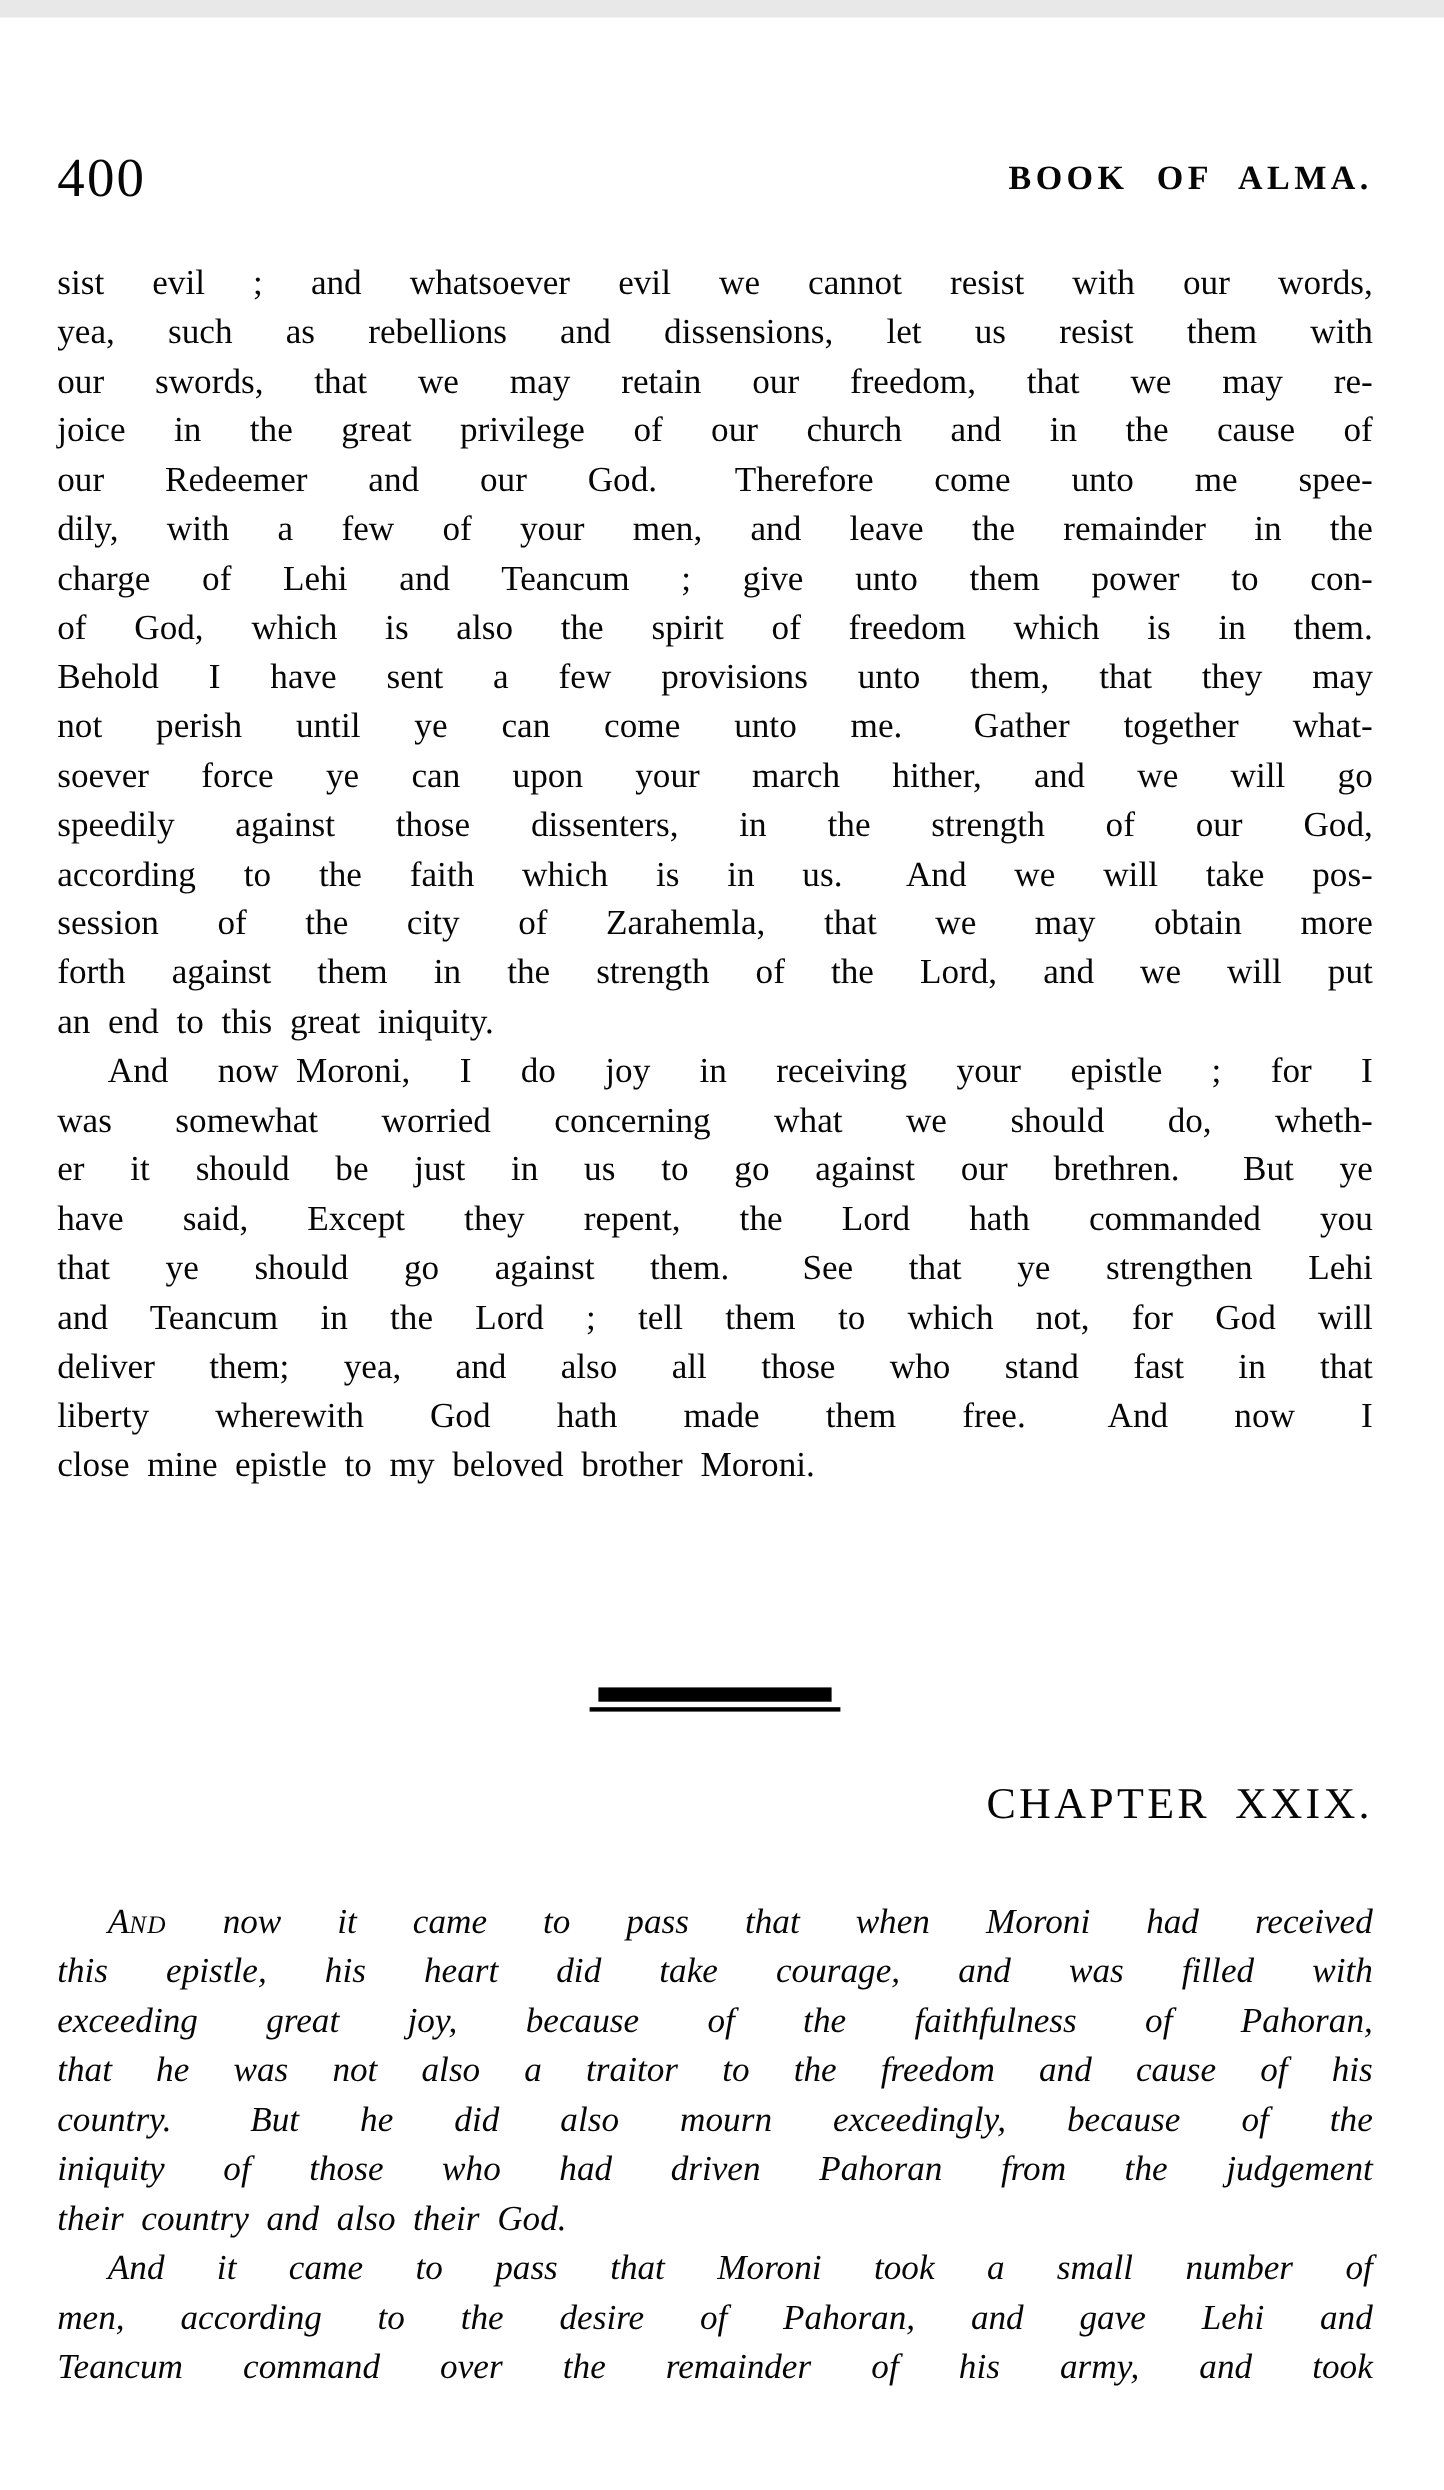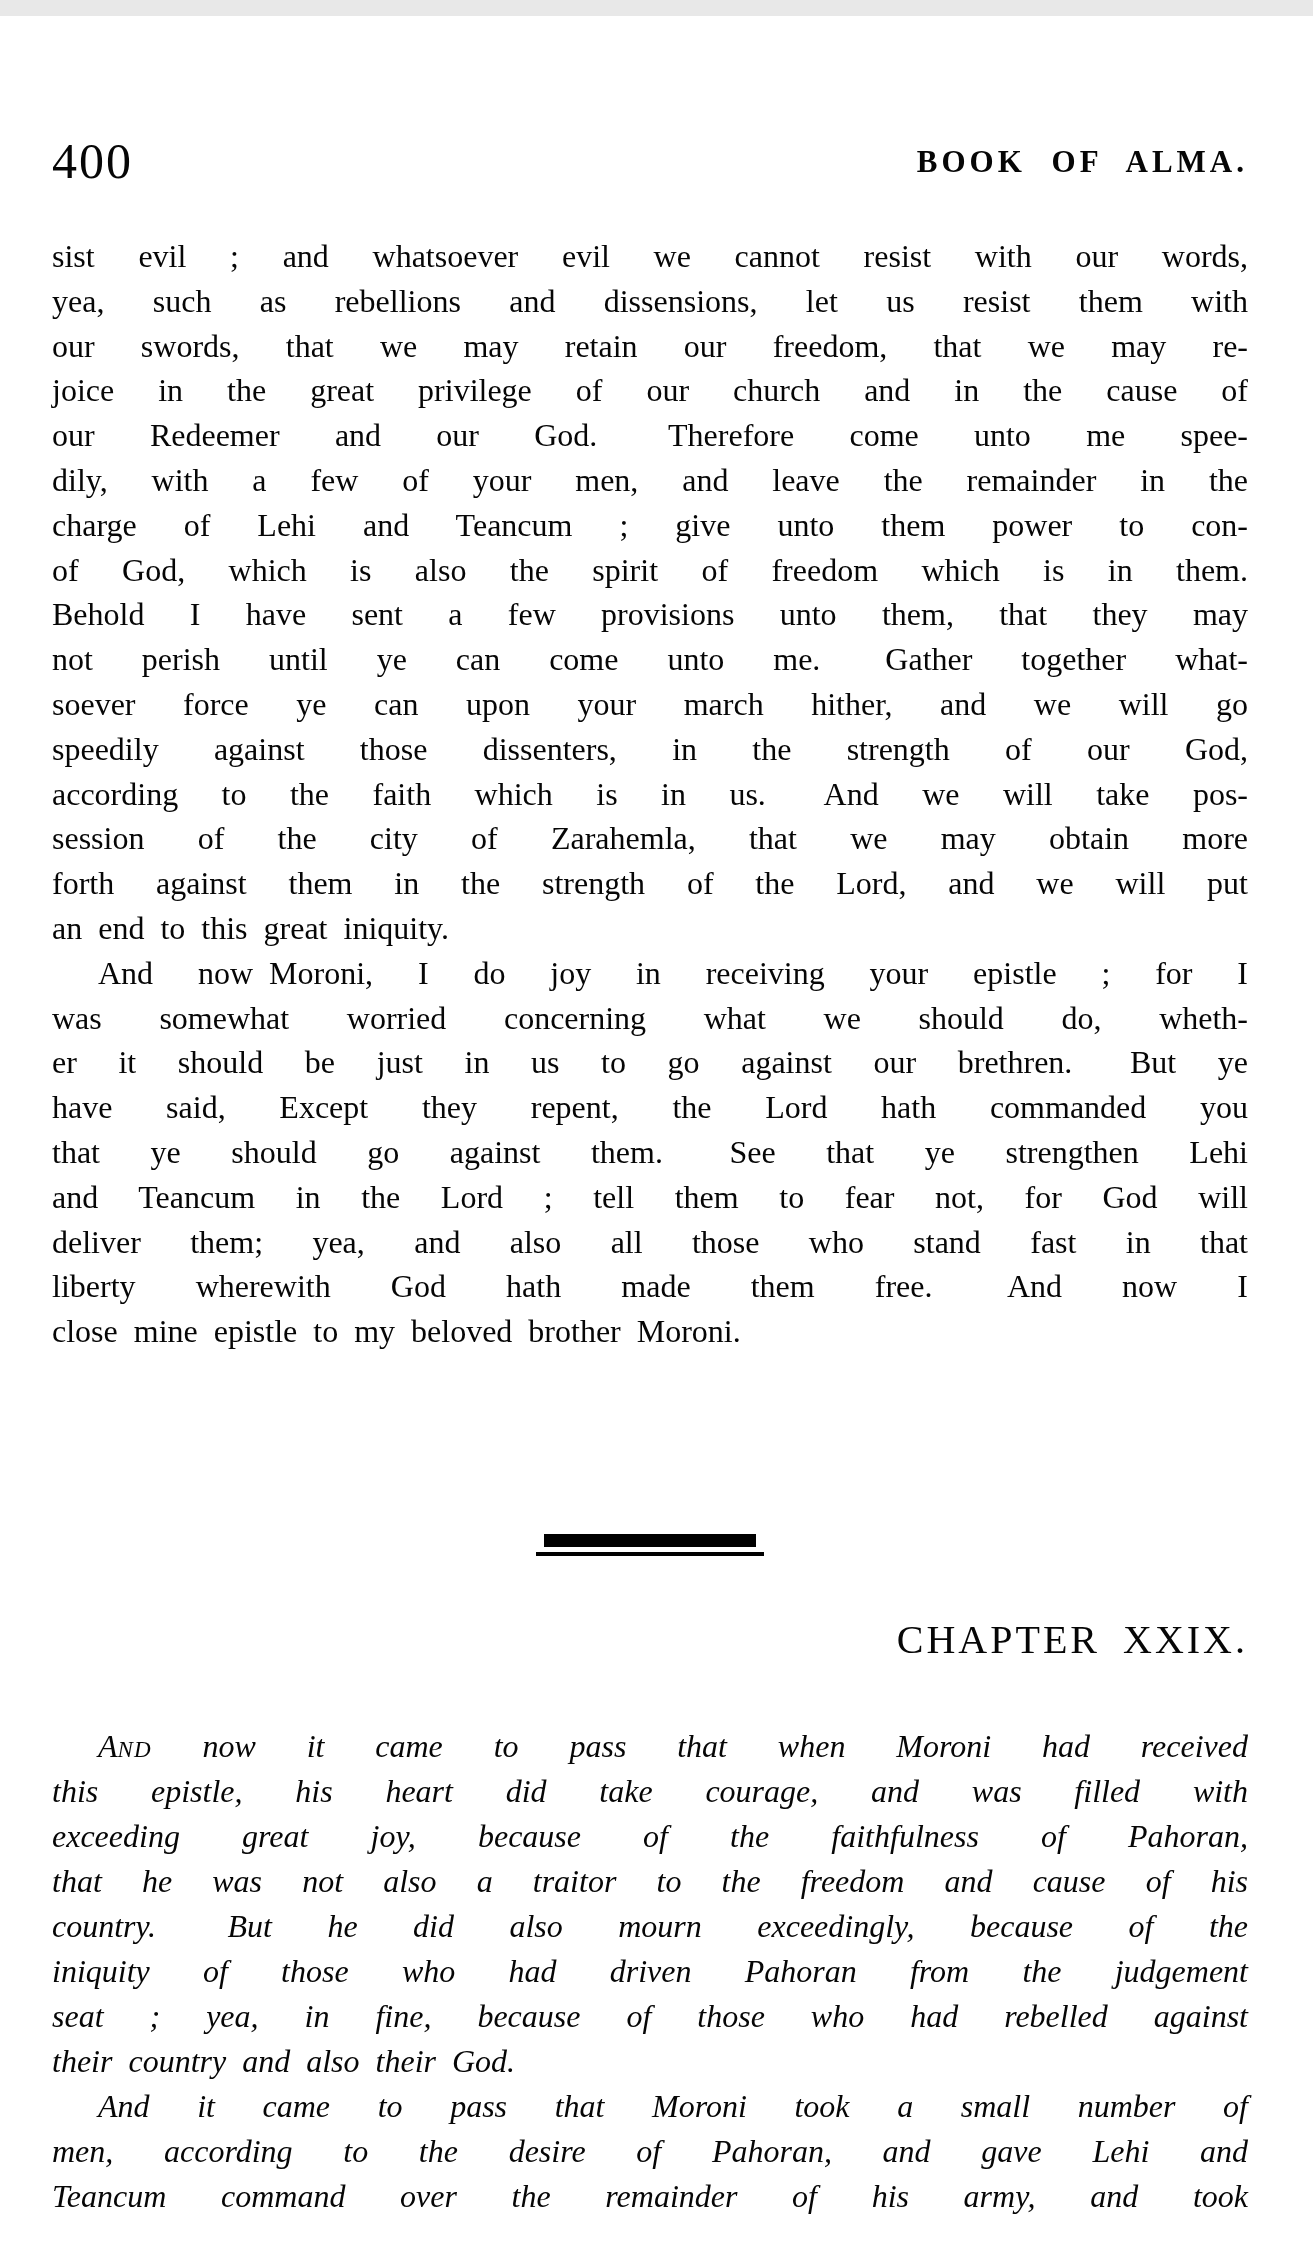--- a/index.html
+++ b/index.html
@@ -88,21 +88,21 @@
           <div class="line">session of the city of Zarahemla, that we may obtain more</div>
           <div class="line">forth against them in the strength of the Lord, and we will put</div>
           <div class="line flush">an end to this great iniquity.</div>
         </div>
       <div>
           <div class="line indent">And now Moroni, I do joy in receiving your epistle ; for I</div>
           <div class="line">was somewhat worried concerning what we should do, wheth-</div>
           <div class="line">er it should be just in us to go against our brethren.  But ye</div>
           <div class="line">have said, Except they repent, the Lord hath commanded you</div>
           <div class="line">that ye should go against them.  See that ye strengthen Lehi</div>
-          <div class="line">and Teancum in the Lord ; tell them to fear not, for God will</div>
+          <div class="line">and Teancum in the Lord ; tell them to which not, for God will</div>
           <div class="line">deliver them; yea, and also all those who stand fast in that</div>
           <div class="line">liberty wherewith God hath made them free.  And now I</div>
           <div class="line flush">close mine epistle to my beloved brother Moroni.</div>
         </div>
     </div>
 
     <div class="divider">
       <div class="bar"></div>
       <div class="rule"></div>
     </div>
@@ -110,21 +110,20 @@
     <div class="chapter-heading">CHAPTER XXIX.</div>
 
     <div class="textblock" id="block-2">
       <div>
           <div class="line indent">A<span class="smallcaps">ND</span> now it came to pass that when Moroni had received</div>
           <div class="line">this epistle, his heart did take courage, and was filled with</div>
           <div class="line">exceeding great joy, because of the faithfulness of Pahoran,</div>
           <div class="line">that he was not also a traitor to the freedom and cause of his</div>
           <div class="line">country.  But he did also mourn exceedingly, because of the</div>
           <div class="line">iniquity of those who had driven Pahoran from the judgement</div>
-          <div class="line">seat ; yea, in fine, because of those who had rebelled against</div>
           <div class="line flush">their country and also their God.</div>
         </div>
       <div>
           <div class="line indent">And it came to pass that Moroni took a small number of</div>
           <div class="line">men, according to the desire of Pahoran, and gave Lehi and</div>
           <div class="line">Teancum command over the remainder of his army, and took</div>
         </div>
     </div>
 
   </div>

